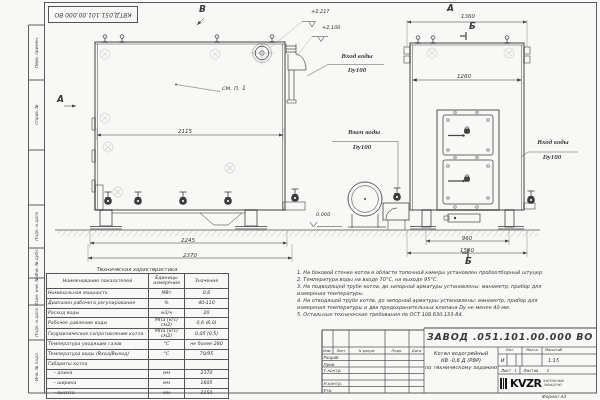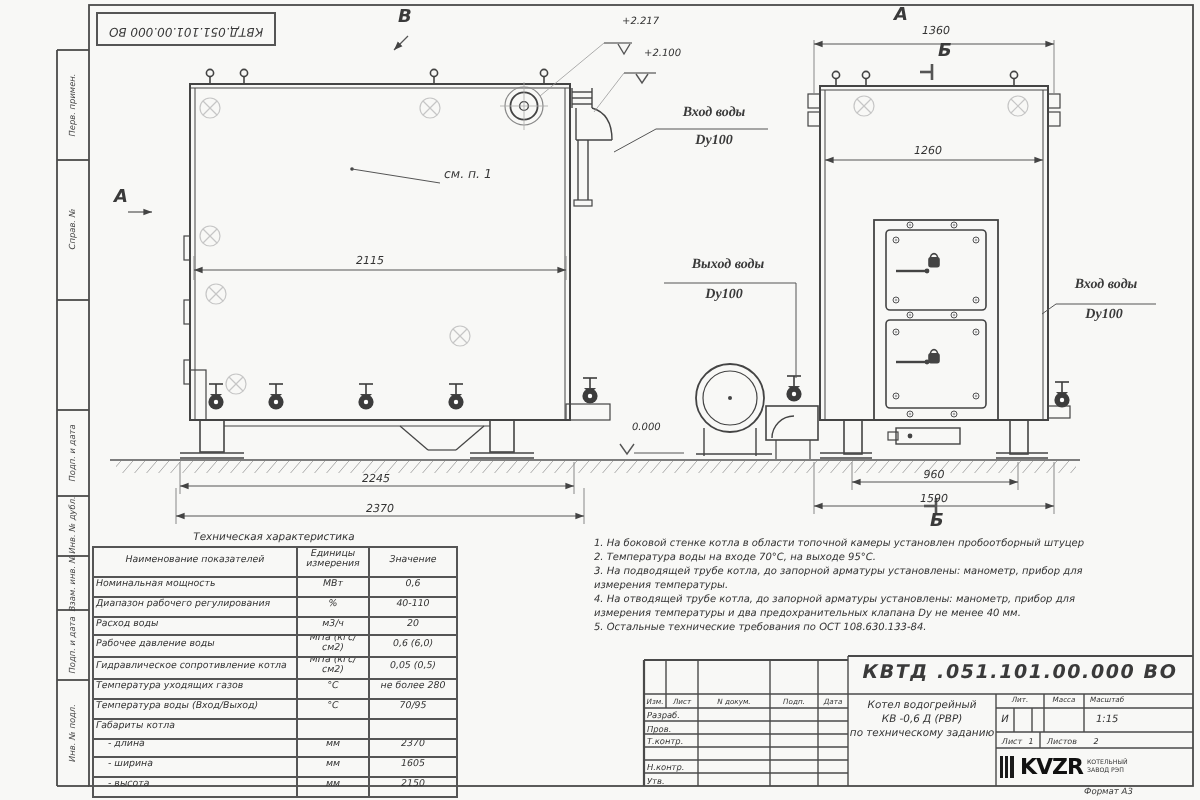--- a/index.html
+++ b/index.html
@@ -336,21 +336,21 @@
 <span class="t dim tc" style="left:185px;top:128px">2115</span>
 <span class="t dim tc" style="left:188px;top:236.5px">2245</span>
 <span class="t dim tc" style="left:190px;top:251.5px">2370</span>
 <span class="t dim" style="left:461px;top:13px">1360</span>
 <span class="t dim tc" style="left:464px;top:73px">1260</span>
 <span class="t dim tc" style="left:467px;top:234.5px">960</span>
 <span class="t dim tc" style="left:467px;top:246.5px">1590</span>
 
 <span class="t wl tc" style="left:357px;top:52px">Вход воды</span>
 <span class="t wl tc" style="left:357px;top:66px">Dу100</span>
-<span class="t wl tc" style="left:364px;top:128px">Выход воды</span>
+<span class="t wl tc" style="left:364px;top:128px">Взам воды</span>
 <span class="t wl tc" style="left:362px;top:143px">Dу100</span>
 <span class="t wl tc" style="left:553px;top:138px">Вход воды</span>
 <span class="t wl tc" style="left:552px;top:153px">Dу100</span>
 
 <div class="tt">
   <div class="tt-title">Техническая характеристика</div>
   <table>
     <colgroup>
           <col style="width:102px">
           <col style="width:36px">
@@ -424,21 +424,21 @@
 <div class="notes">
   <div>1. На боковой стенке котла в области топочной камеры установлен пробоотборный штуцер</div>
   <div>2. Температура воды на входе 70°С, на выходе 95°С.</div>
   <div>3. На подводящей трубе котла, до запорной арматуры установлены: манометр, прибор для</div>
   <div>измерения температуры.</div>
   <div>4. На отводящей трубе котла, до запорной арматуры установлены: манометр, прибор для</div>
   <div>измерения температуры и два предохранительных клапана Dу не менее 40 мм.</div>
   <div>5. Остальные технические требования по ОСТ 108.630.133-84.</div>
 </div>
 
-<span class="t docnum tc" style="left:510px;top:331px">КВТД .051.101.00.000  ВО</span>
+<span class="t docnum tc" style="left:510px;top:331px">ЗАВОД .051.101.00.000  ВО</span>
 <span class="t tb tbh tc" style="left:327.5px;top:348.5px">Изм.</span>
 <span class="t tb tbh tc" style="left:341px;top:348.5px">Лист</span>
 <span class="t tb tbh tc" style="left:367px;top:348.5px">N докум.</span>
 <span class="t tb tbh tc" style="left:397px;top:348.5px">Подп.</span>
 <span class="t tb tbh tc" style="left:416.5px;top:348.5px">Дата</span>
 <span class="t tb" style="left:323.5px;top:355px">Разраб.</span>
 <span class="t tb" style="left:323.5px;top:361.5px">Пров.</span>
 <span class="t tb" style="left:323.5px;top:368px">Т.контр.</span>
 <span class="t tb" style="left:323.5px;top:381px">Н.контр.</span>
 <span class="t tb" style="left:323.5px;top:387.5px">Утв.</span>

